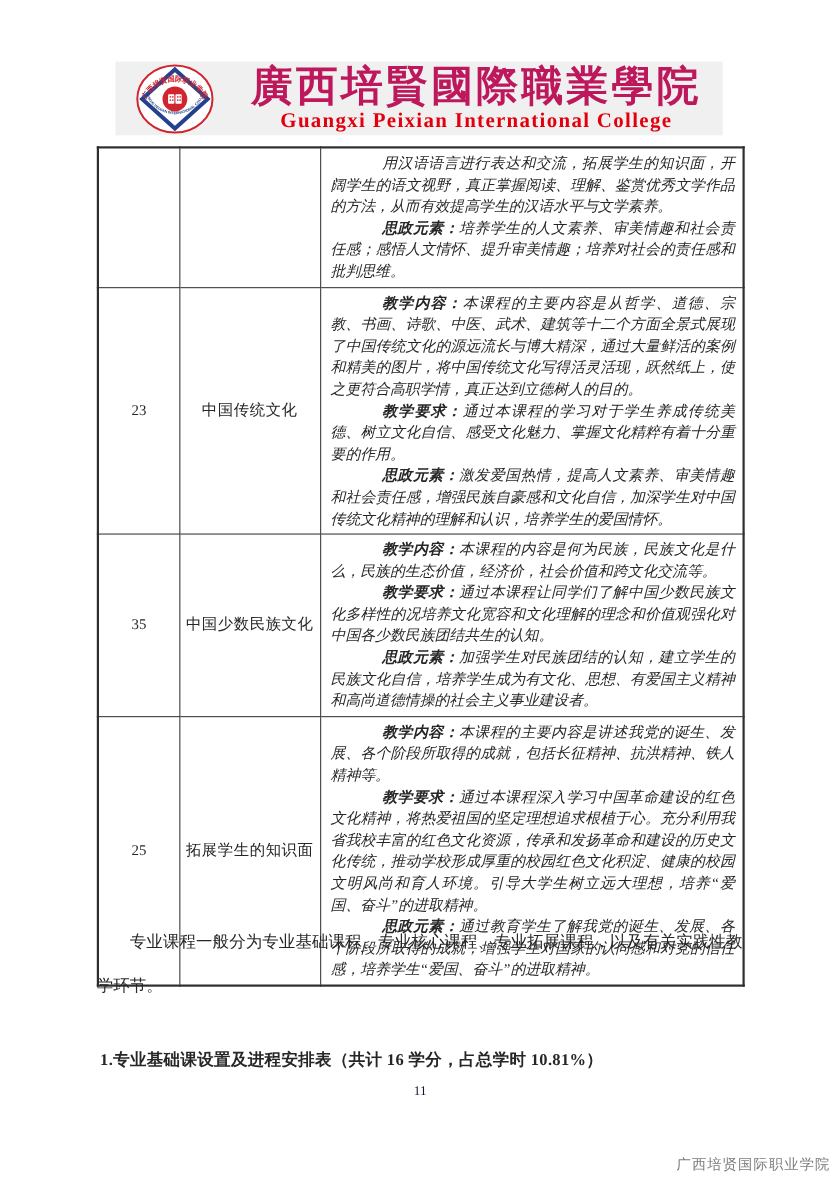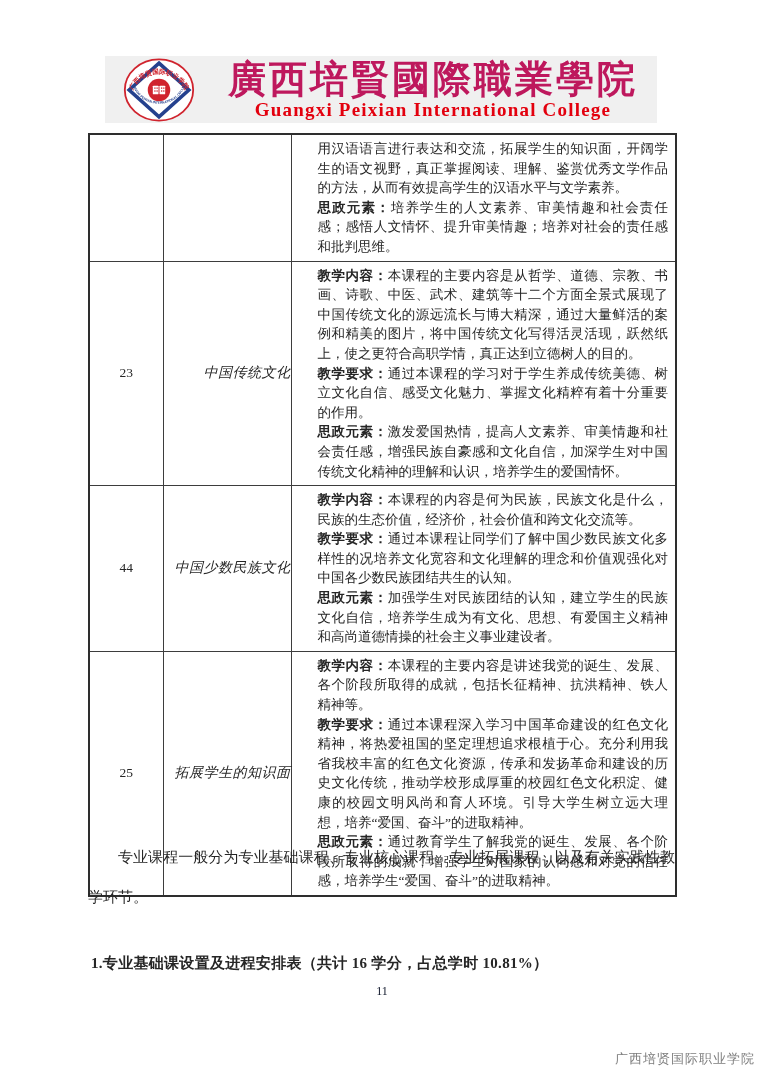--- a/index.html
+++ b/index.html
@@ -37,28 +37,28 @@
   table.course-table {
     position: absolute; left: 88px; top: 133px;
     width: 587px; border-collapse: collapse; table-layout: fixed;
     border: 2px solid #2e2e2e;
   }
   .course-table td {
     border: 1px solid #3d3d3d;
     vertical-align: middle;
   }
   td.c-num   { width: 74px;  text-align: center; font-size: 13.5px; }
-  td.c-name  { width: 128px; text-align: right; font-size: 14px; letter-spacing: 0.5px; font-style: italic; }
+  td.c-name  { width: 128px; text-align: center; font-size: 14px; letter-spacing: 0.5px; }
   td.c-body  {
-    width: 385px; padding: 4px 7px 4px 26px;
+    width: 385px; padding: 4px 7px 4px 9px;
     font-size: 13.5px; line-height: 19.6px;
-    text-align: justify; vertical-align: middle;
+    text-align: justify; vertical-align: middle; font-style: italic;
   }
   td.c-body p { text-align: justify; }
-  .lbl { font-weight: bold; }
+  .lbl { font-weight: bold; margin-left: 47px; }
   tr.r0 td { height: 98px; }
   tr.r1 td { height: 201px; }
   tr.r2 td { height: 163px; }
   tr.r3 td { height: 199px; }
 
   
   .section-heading {
     position: absolute; left: 118px; top: 856px;
     font-size: 16px; font-weight: bold; letter-spacing: 1px;
   }
@@ -134,21 +134,21 @@
       <tr class="r1">
         <td class="c-num">23</td>
         <td class="c-name">中国传统文化</td>
         <td class="c-body">
           <p><span class="lbl">教学内容：</span><span>本课程的主要内容是从哲学、道德、宗教、书画、诗歌、中医、武术、建筑等十二个方面全景式展现了中国传统文化的源远流长与博大精深，通过大量鲜活的案例和精美的图片，将中国传统文化写得活灵活现，跃然纸上，使之更符合高职学情，真正达到立德树人的目的。</span></p>
           <p><span class="lbl">教学要求：</span><span>通过本课程的学习对于学生养成传统美德、树立文化自信、感受文化魅力、掌握文化精粹有着十分重要的作用。</span></p>
           <p><span class="lbl">思政元素：</span><span>激发爱国热情，提高人文素养、审美情趣和社会责任感，增强民族自豪感和文化自信，加深学生对中国传统文化精神的理解和认识，培养学生的爱国情怀。</span></p>
         </td>
       </tr>
       <tr class="r2">
-        <td class="c-num">44</td>
+        <td class="c-num">35</td>
         <td class="c-name">中国少数民族文化</td>
         <td class="c-body">
           <p><span class="lbl">教学内容：</span><span>本课程的内容是何为民族，民族文化是什么，民族的生态价值，经济价，社会价值和跨文化交流等。</span></p>
           <p><span class="lbl">教学要求：</span><span>通过本课程让同学们了解中国少数民族文化多样性的况培养文化宽容和文化理解的理念和价值观强化对中国各少数民族团结共生的认知。</span></p>
           <p><span class="lbl">思政元素：</span><span>加强学生对民族团结的认知，建立学生的民族文化自信，培养学生成为有文化、思想、有爱国主义精神和高尚道德情操的社会主义事业建设者。</span></p>
         </td>
       </tr>
       <tr class="r3">
         <td class="c-num">25</td>
         <td class="c-name">拓展学生的知识面</td>

